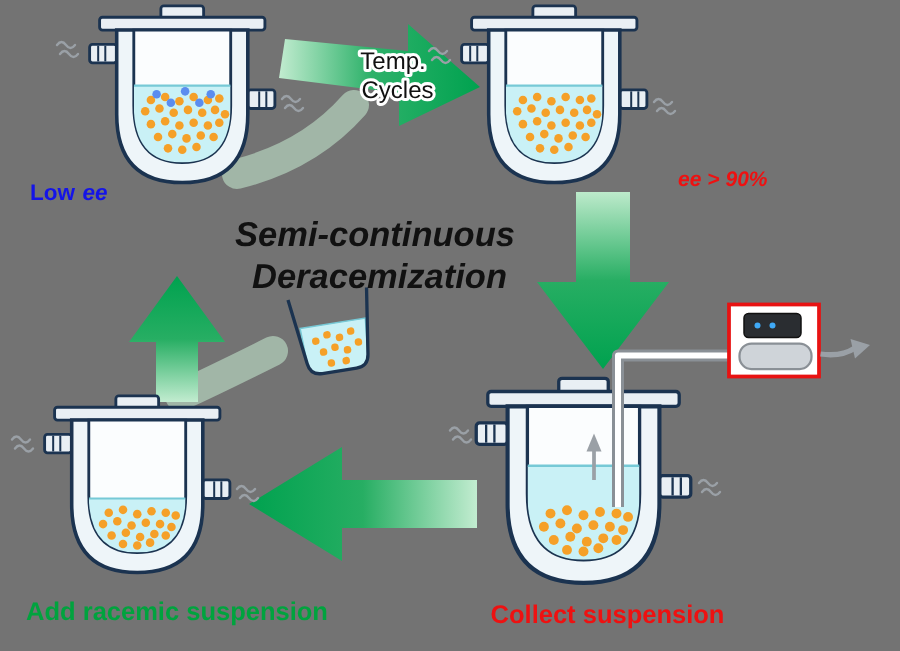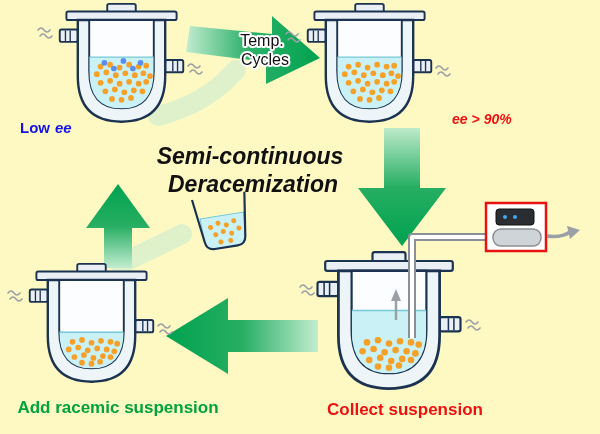--- a/index.html
+++ b/index.html
@@ -1,19 +1,19 @@
 <!DOCTYPE html>
 <html><head>
 <meta charset="utf-8">
 <style>
   html,body{margin:0;padding:0;background:#ffffff;}
   .stage{
     position:relative;
     width:600px;height:434px;
-    background:#fef9c3;
+    background:#737373;
     overflow:hidden;
     font-family:"Liberation Sans", sans-serif;
   }
   svg{display:block;}
   text{font-family:"Liberation Sans", sans-serif;}
   .halo{paint-order:stroke;stroke:#ffffff;stroke-width:4px;stroke-linejoin:round;}
 </style>
 </head>
 <body>
 

